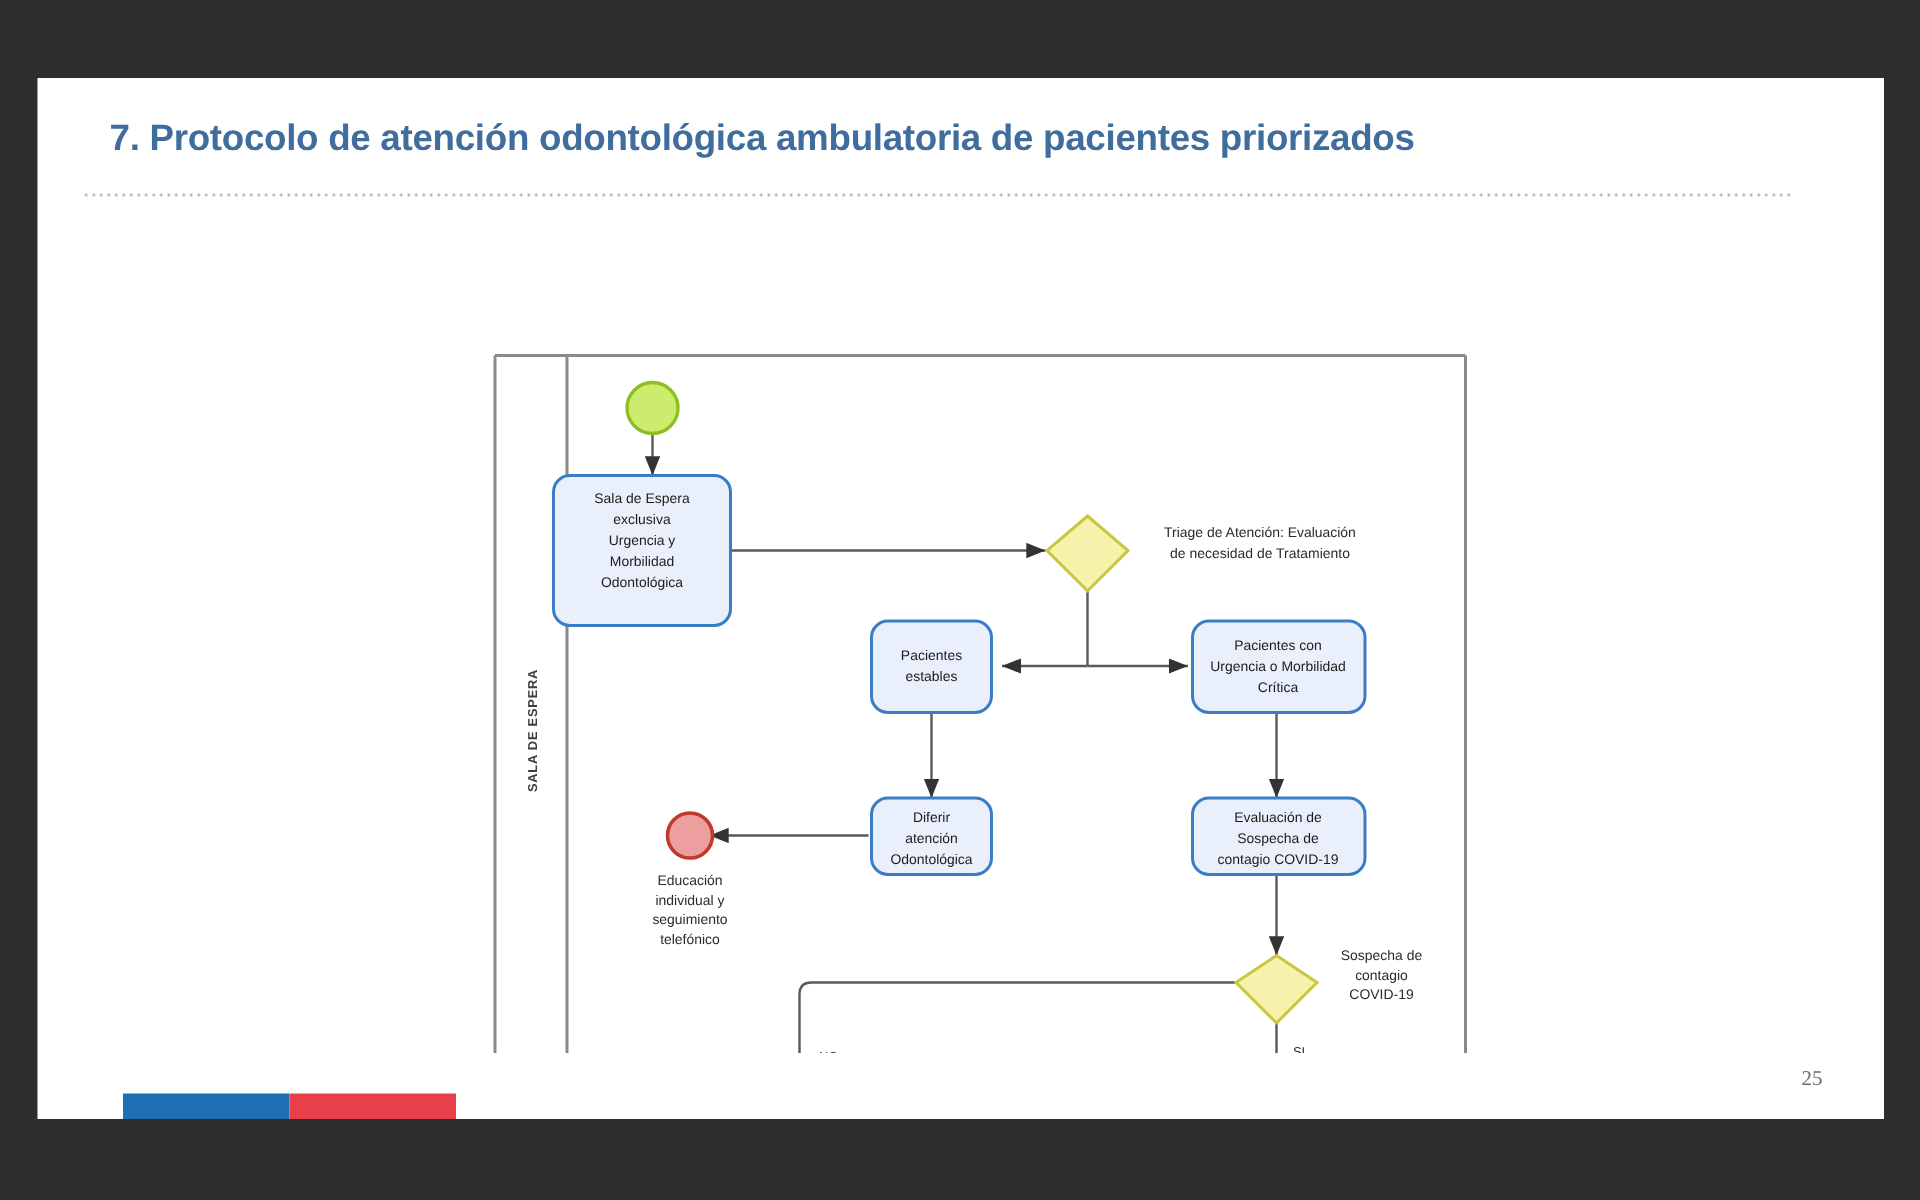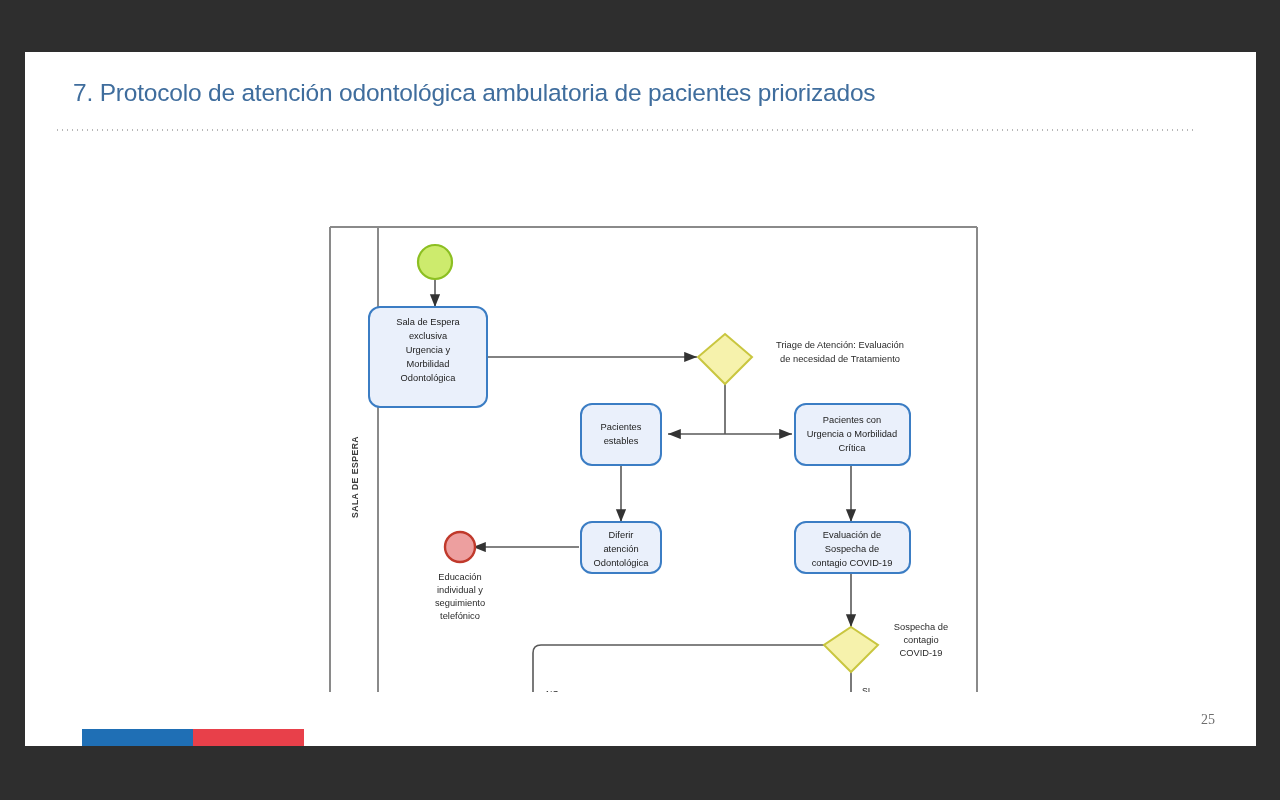--- a/index.html
+++ b/index.html
@@ -26,21 +26,21 @@
     height: 694px;
     background: #ffffff;
     overflow: hidden;
   }
   .slide-title {
     position: absolute;
     left: 48px;
     top: 27px;
     width: 1140px;
     font-size: 24.5px;
-    font-weight: normal;
+    font-weight: bold;
     color: #3f6d9d;
     letter-spacing: -0.2px;
     white-space: nowrap;
   }
   .title-rule {
     position: absolute;
     left: 30px;
     top: 77px;
     width: 1140px;
     height: 2px;
@@ -64,21 +64,21 @@
     width: 222px;
     height: 17px;
     display: flex;
   }
   .accent-blue { flex: 1 1 0; background: #1f6fb5; }
   .accent-red  { flex: 1 1 0; background: #e8404a; }
 
   .diagram-wrap {
     position: absolute;
     left: 280px;
-    top: 120px;
+    top: 130px;
     width: 700px;
     height: 520px;
     text-decoration: underline;
   }
   .diagram-svg { display: block; }
 
   .fc-label {
     font-family: "Liberation Sans", sans-serif;
     font-size: 9.3px;
     fill: #2a2a2a;

